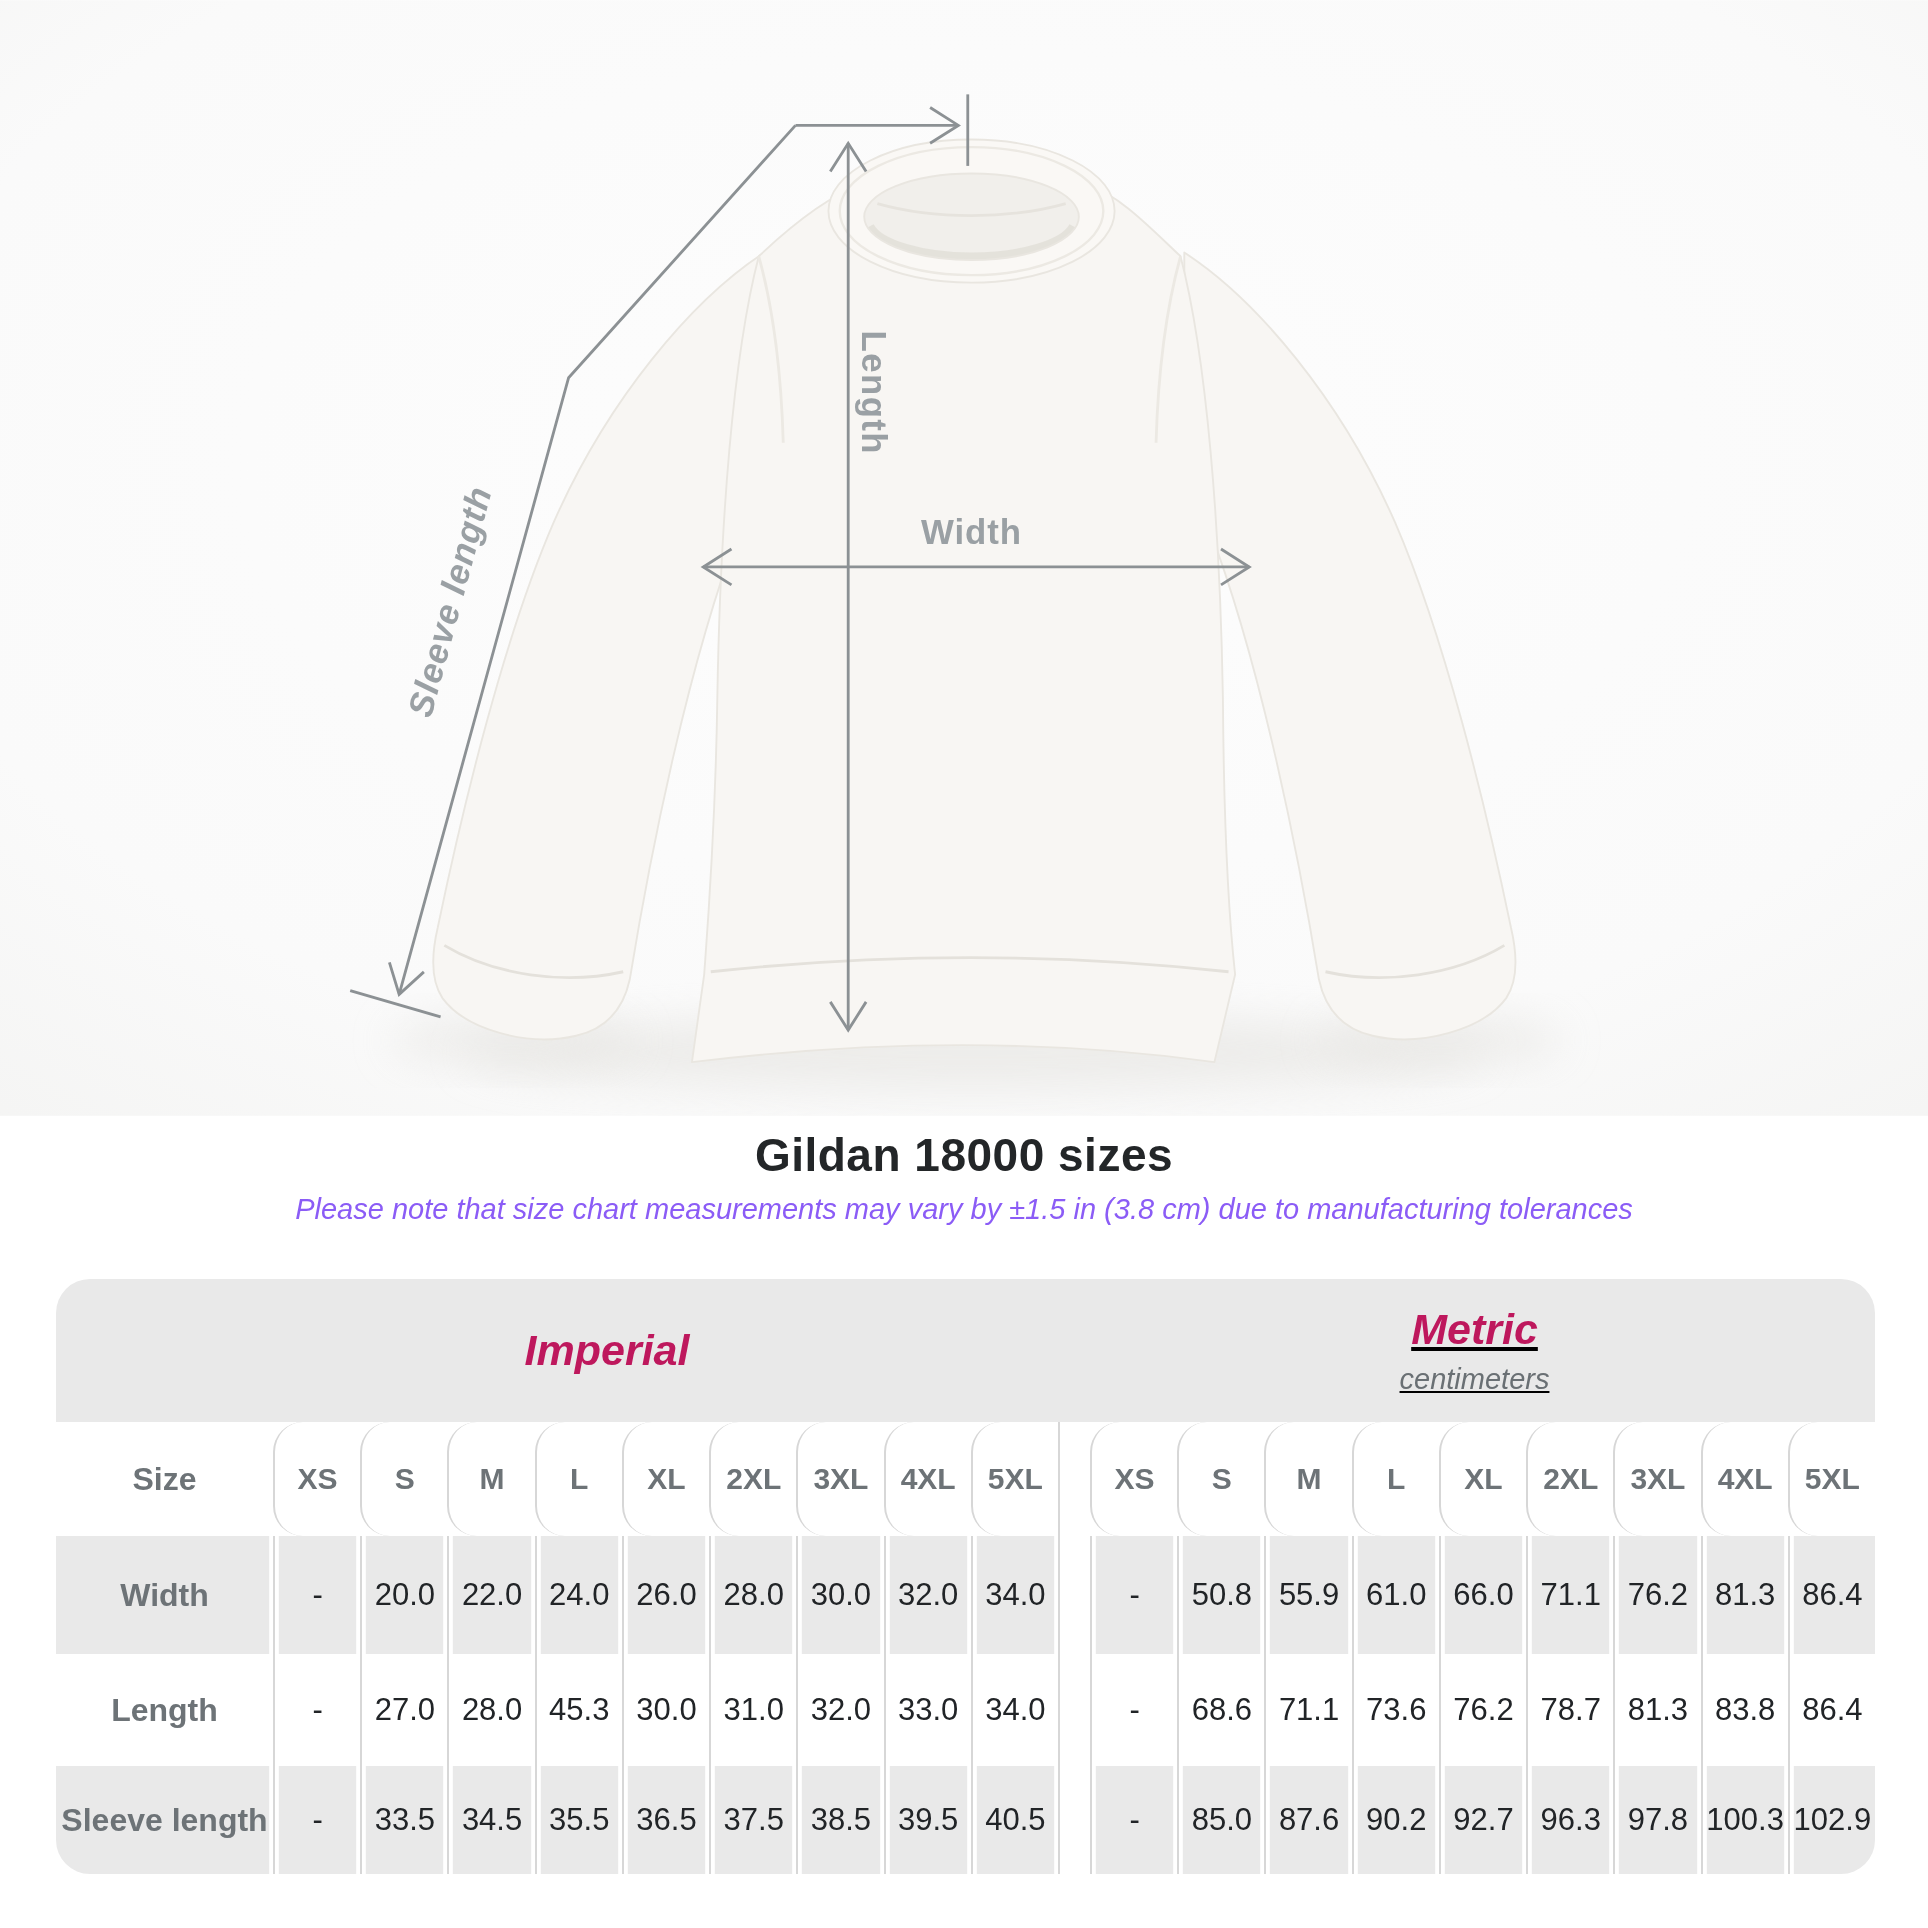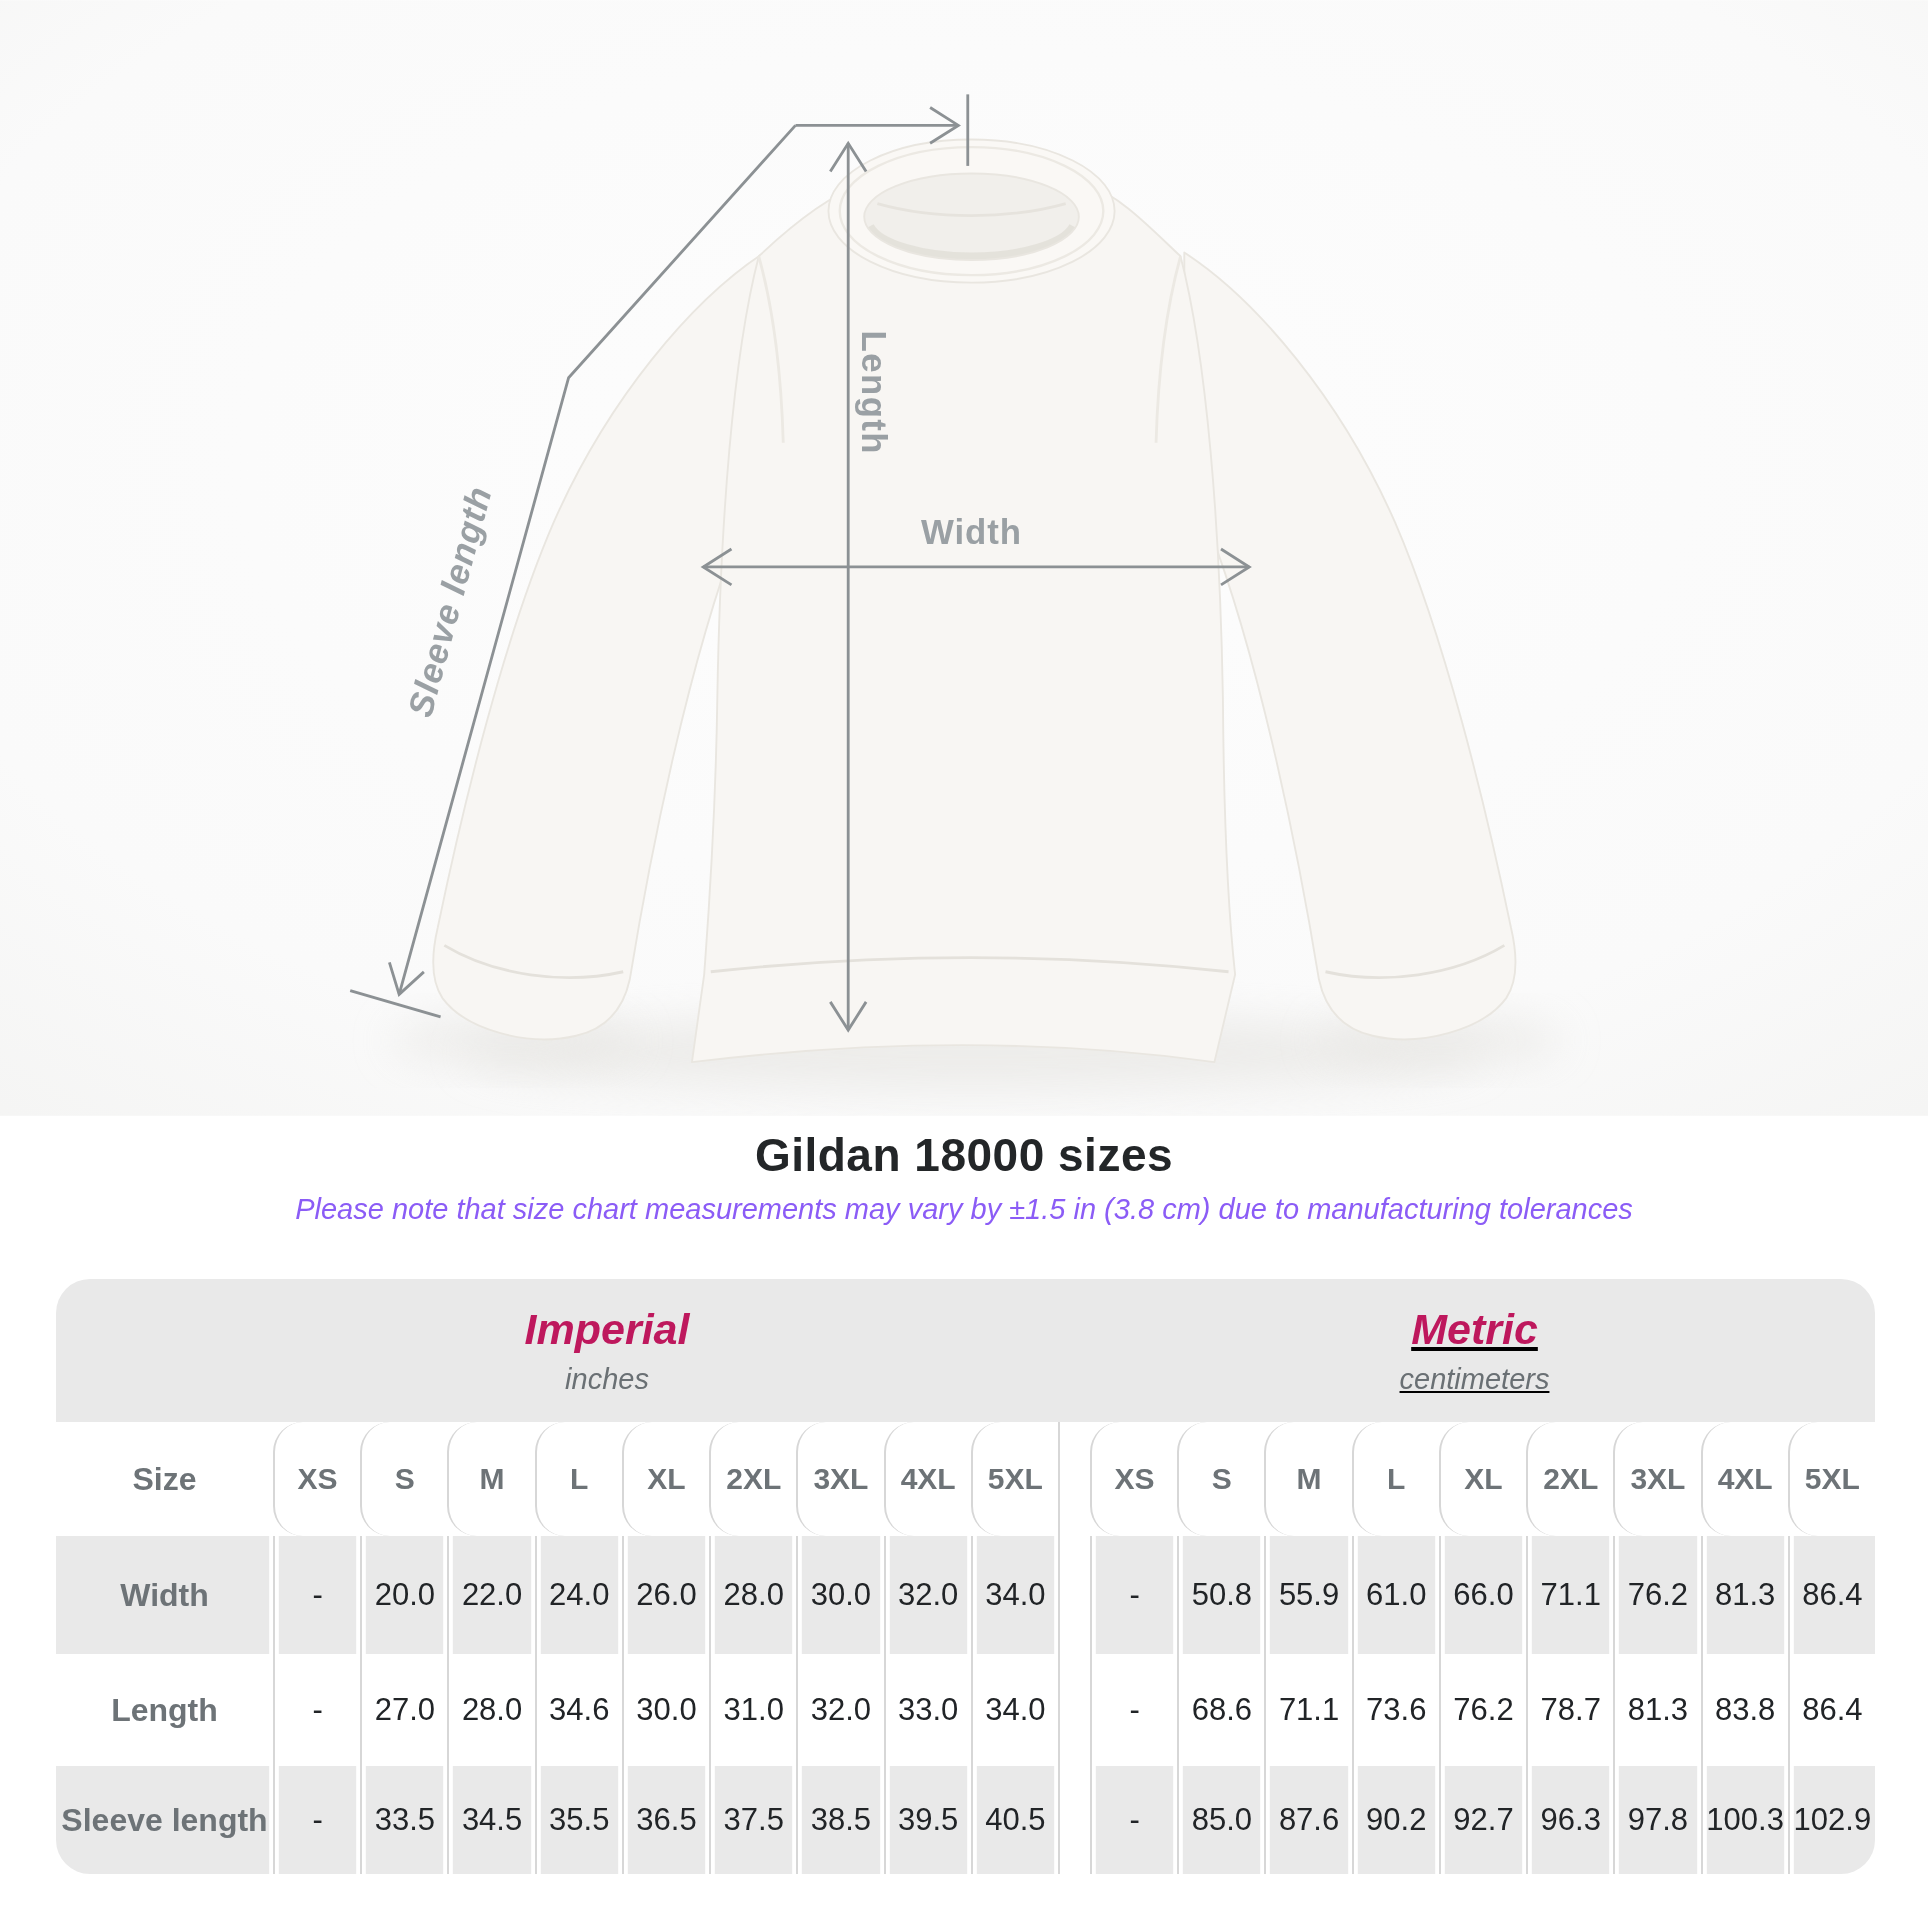--- a/index.html
+++ b/index.html
@@ -156,21 +156,20 @@
 <div class="heading">
   <h1 class="page-title">Gildan 18000 sizes</h1>
   <p class="page-subtitle">Please note that size chart measurements may vary by ±1.5 in (3.8 cm) due to manufacturing tolerances</p>
 </div>
 
 <div class="size-table">
 
   <div class="band">
     <div class="band-half imperial">
       <div class="g-title">Imperial</div>
-      <div class="g-sub">inches</div>
     </div>
     <div class="band-half metric">
       <div class="g-title">Metric</div>
       <div class="g-sub">centimeters</div>
     </div>
   </div>
 
   <div class="grid-row header">
     <div class="cell label">Size</div>
     <div class="cell head sep">XS</div>
@@ -215,21 +214,21 @@
     <div class="cell sep">76.2</div>
     <div class="cell sep">81.3</div>
     <div class="cell sep">86.4</div>
   </div>
 
   <div class="grid-row data r1">
     <div class="cell label">Length</div>
     <div class="cell sep">-</div>
     <div class="cell sep">27.0</div>
     <div class="cell sep">28.0</div>
-    <div class="cell sep">34.6</div>
+    <div class="cell sep">45.3</div>
     <div class="cell sep">30.0</div>
     <div class="cell sep">31.0</div>
     <div class="cell sep">32.0</div>
     <div class="cell sep">33.0</div>
     <div class="cell sep">34.0</div>
     <div class="cell gapcell sep"></div>
     <div class="cell sep">-</div>
     <div class="cell sep">68.6</div>
     <div class="cell sep">71.1</div>
     <div class="cell sep">73.6</div>

